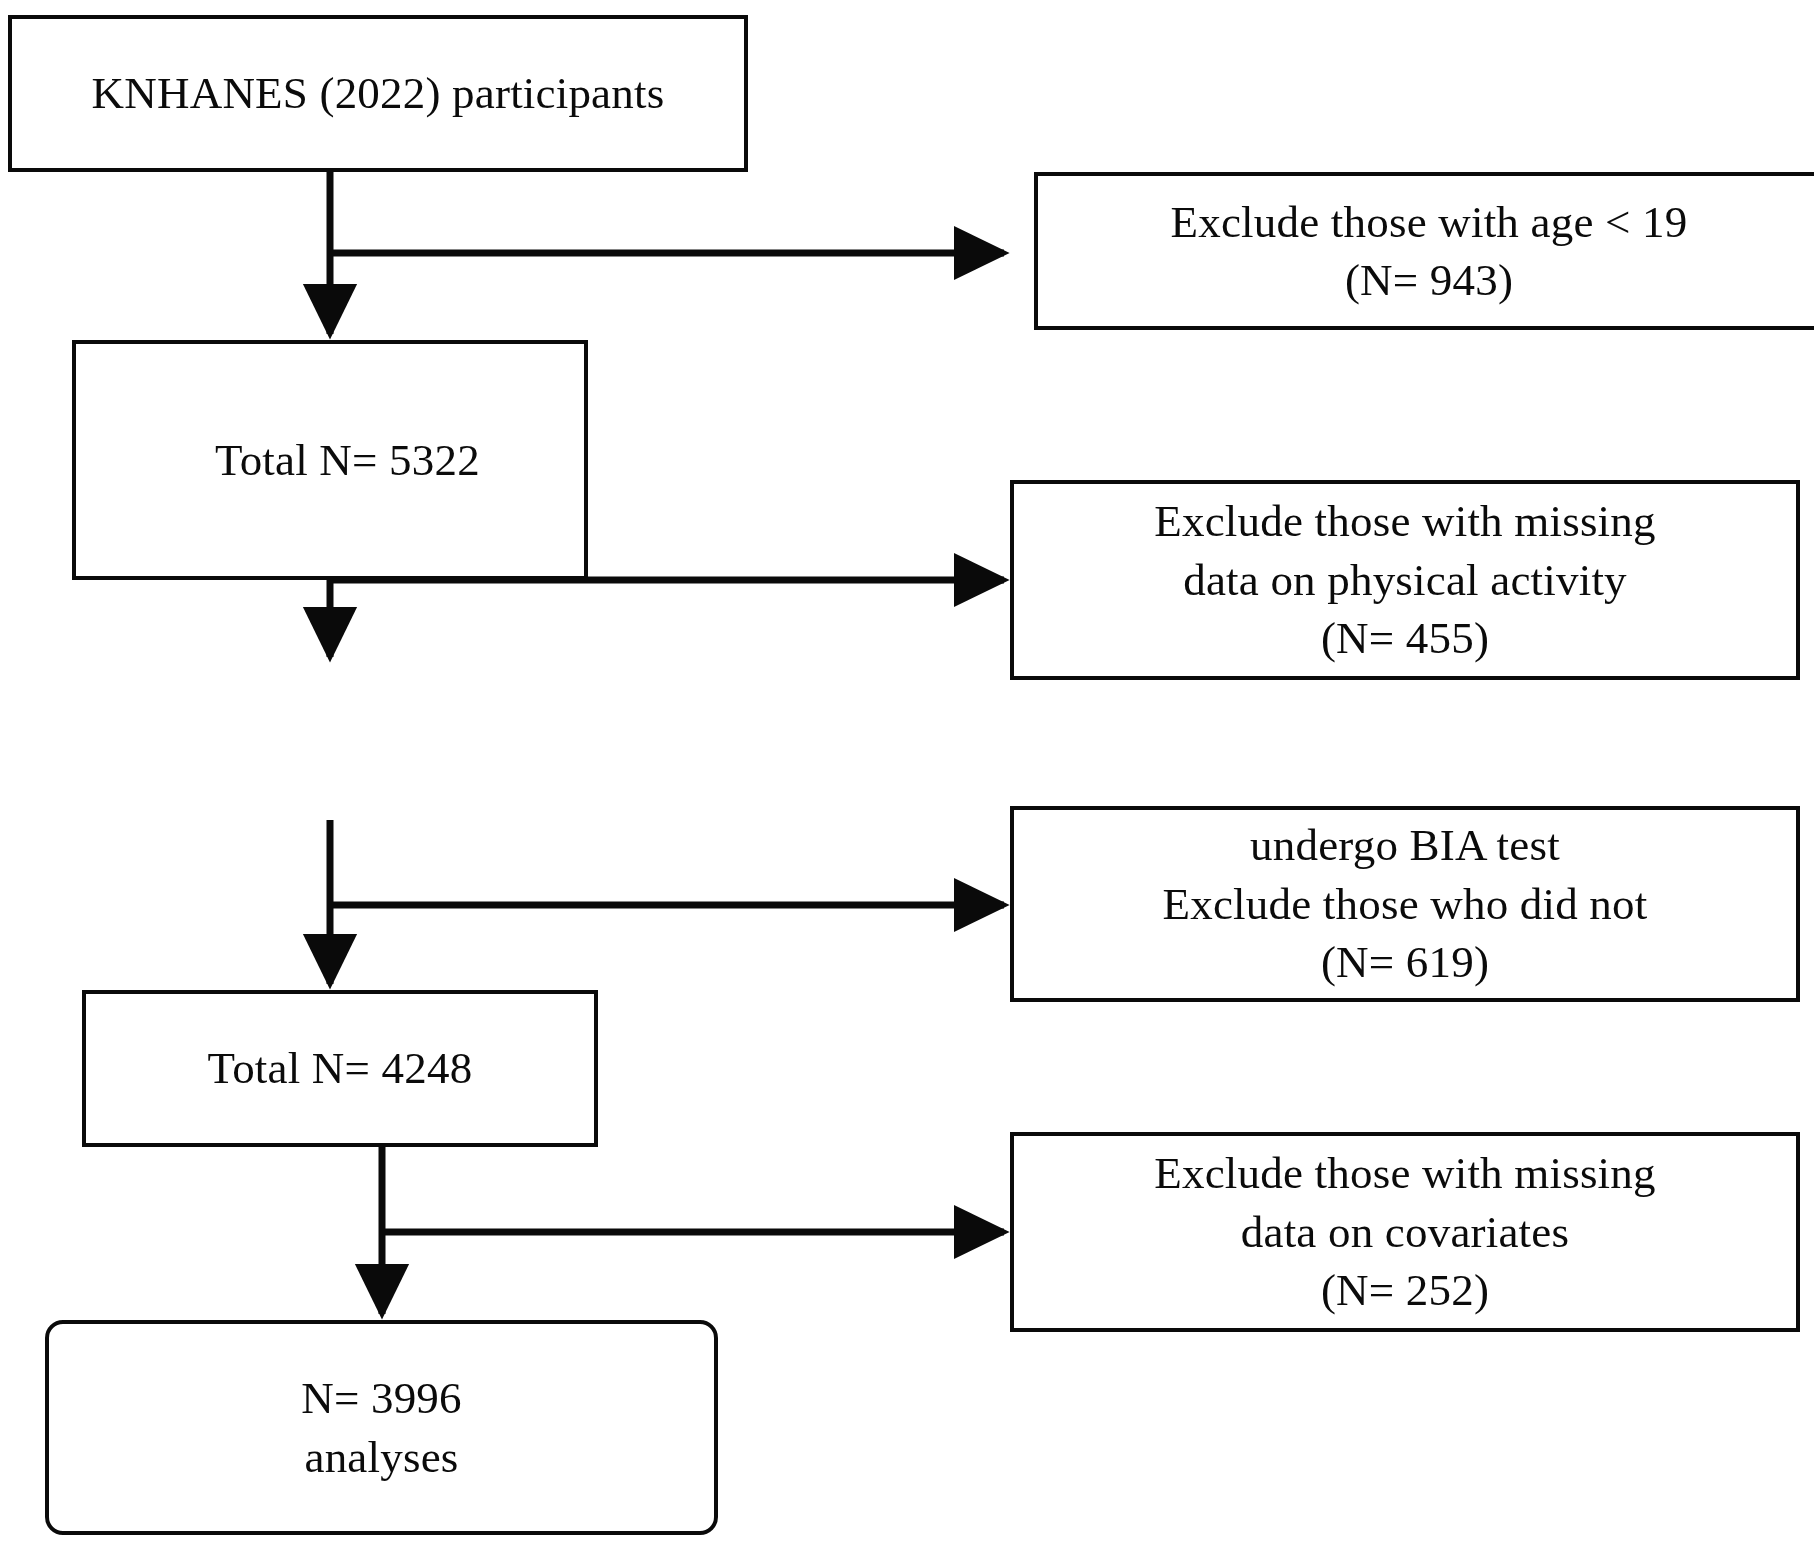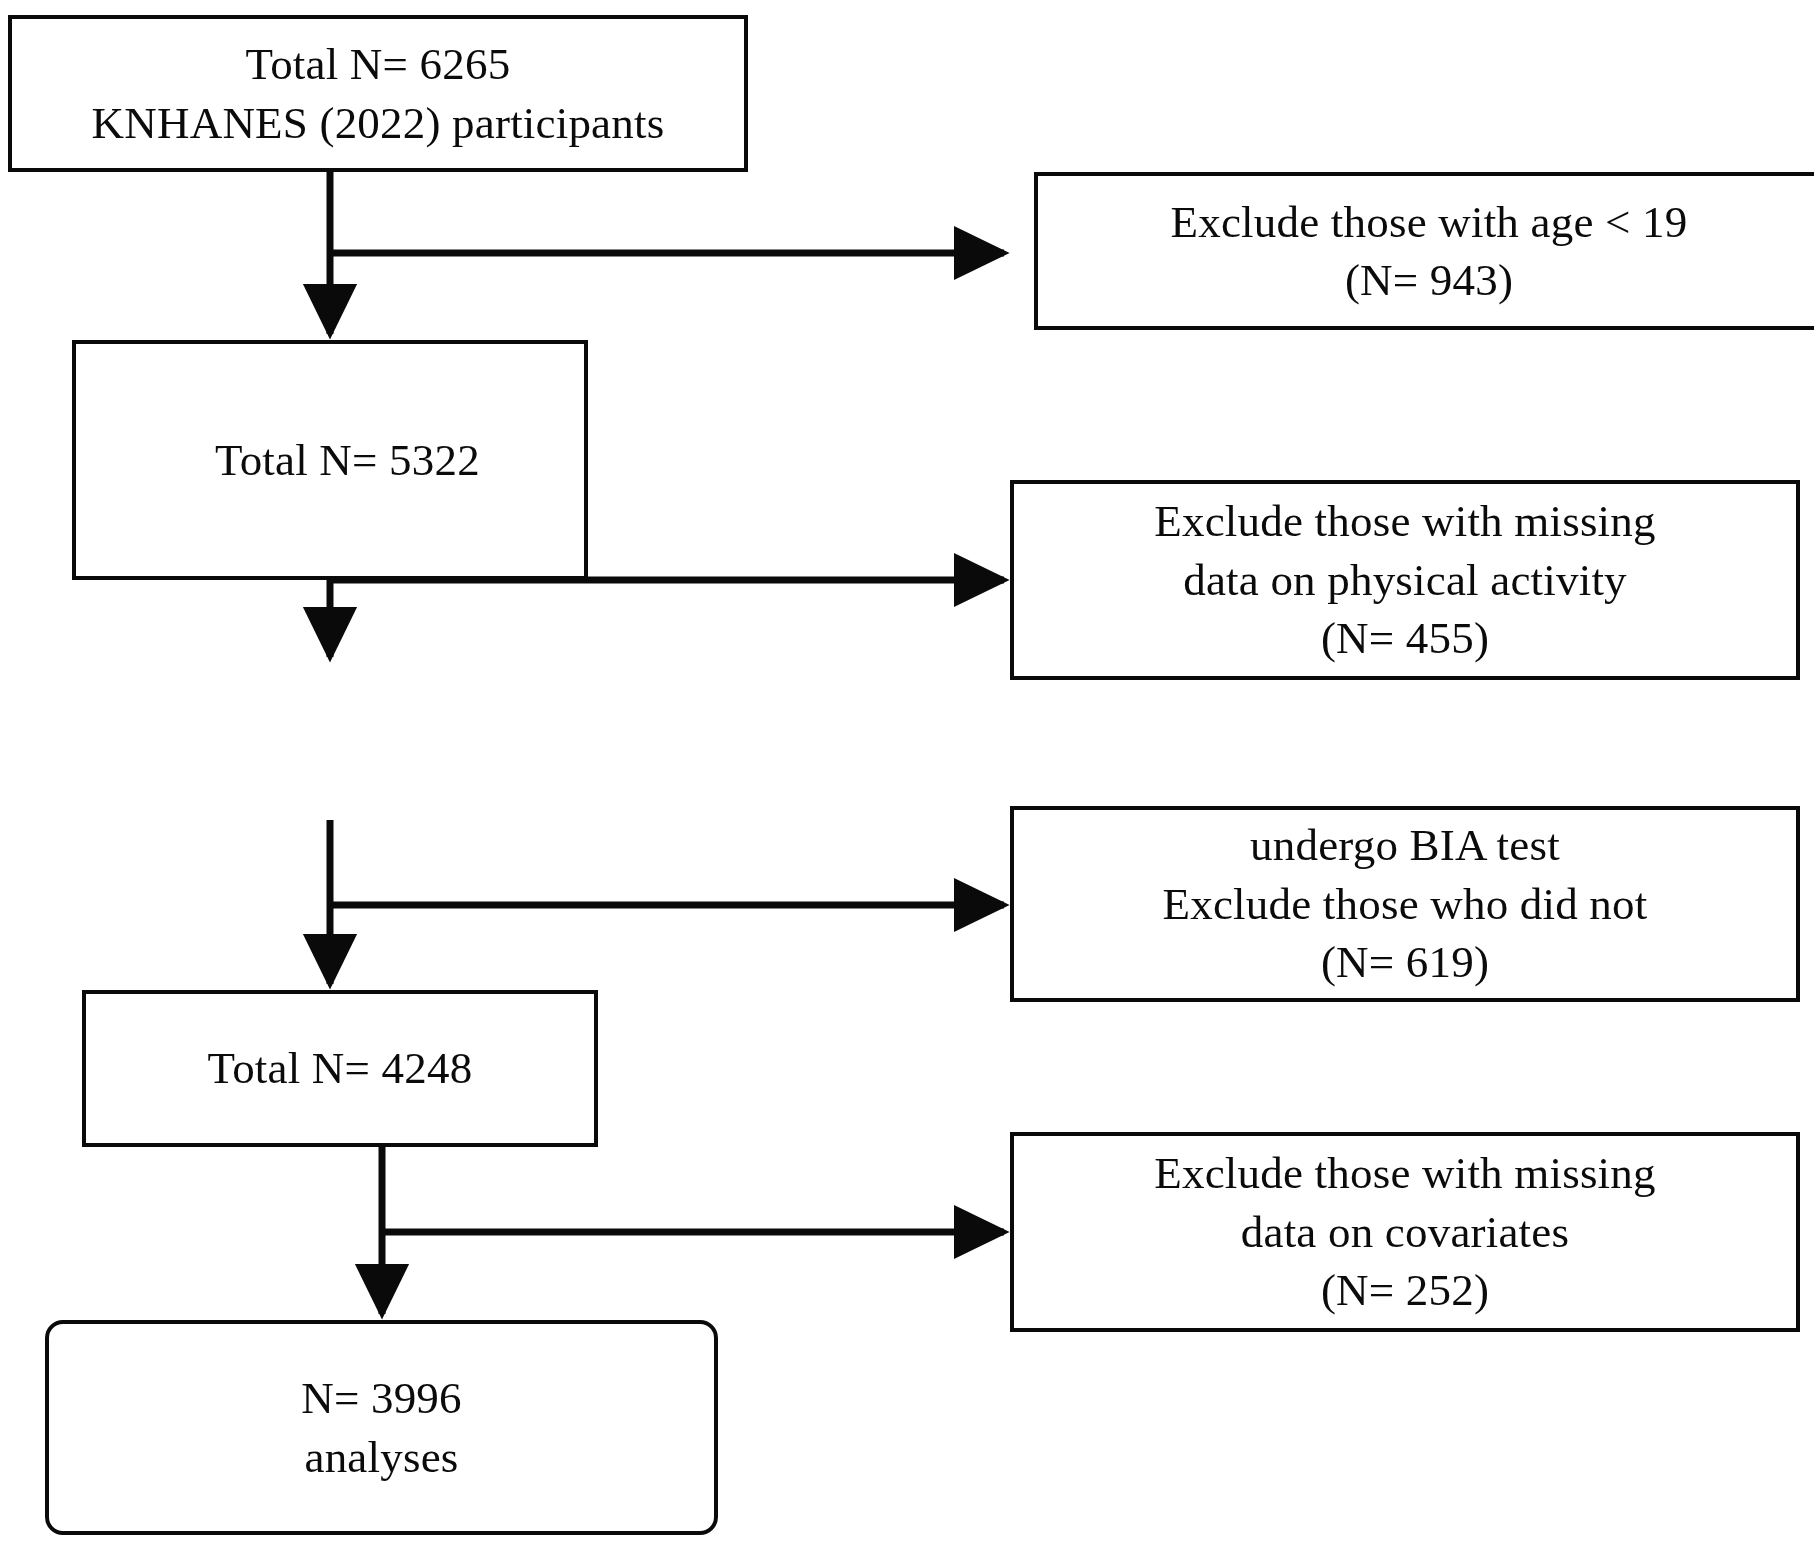--- a/index.html
+++ b/index.html
@@ -78,21 +78,20 @@
     <line x1="330" y1="820" x2="330" y2="984" stroke="#0a0a0a" stroke-width="7" marker-end="url(#arrowhead)"></line>
 
     <line x1="330" y1="905" x2="1004" y2="905" stroke="#0a0a0a" stroke-width="7" marker-end="url(#arrowhead)"></line>
 
     <line x1="382" y1="1147" x2="382" y2="1314" stroke="#0a0a0a" stroke-width="7" marker-end="url(#arrowhead)"></line>
 
     <line x1="382" y1="1232" x2="1004" y2="1232" stroke="#0a0a0a" stroke-width="7" marker-end="url(#arrowhead)"></line>
   </svg>
 
   <div class="node flow-top">
-    <span class="ln">Total N= 6265</span>
     <span class="ln">KNHANES (2022) participants</span>
   </div>
 
   <div class="node flow-n5322">
     <span class="ln">Total N= 5322</span>
   </div>
 
 
   <div class="node flow-n4248">
     <span class="ln">Total N= 4248</span>

